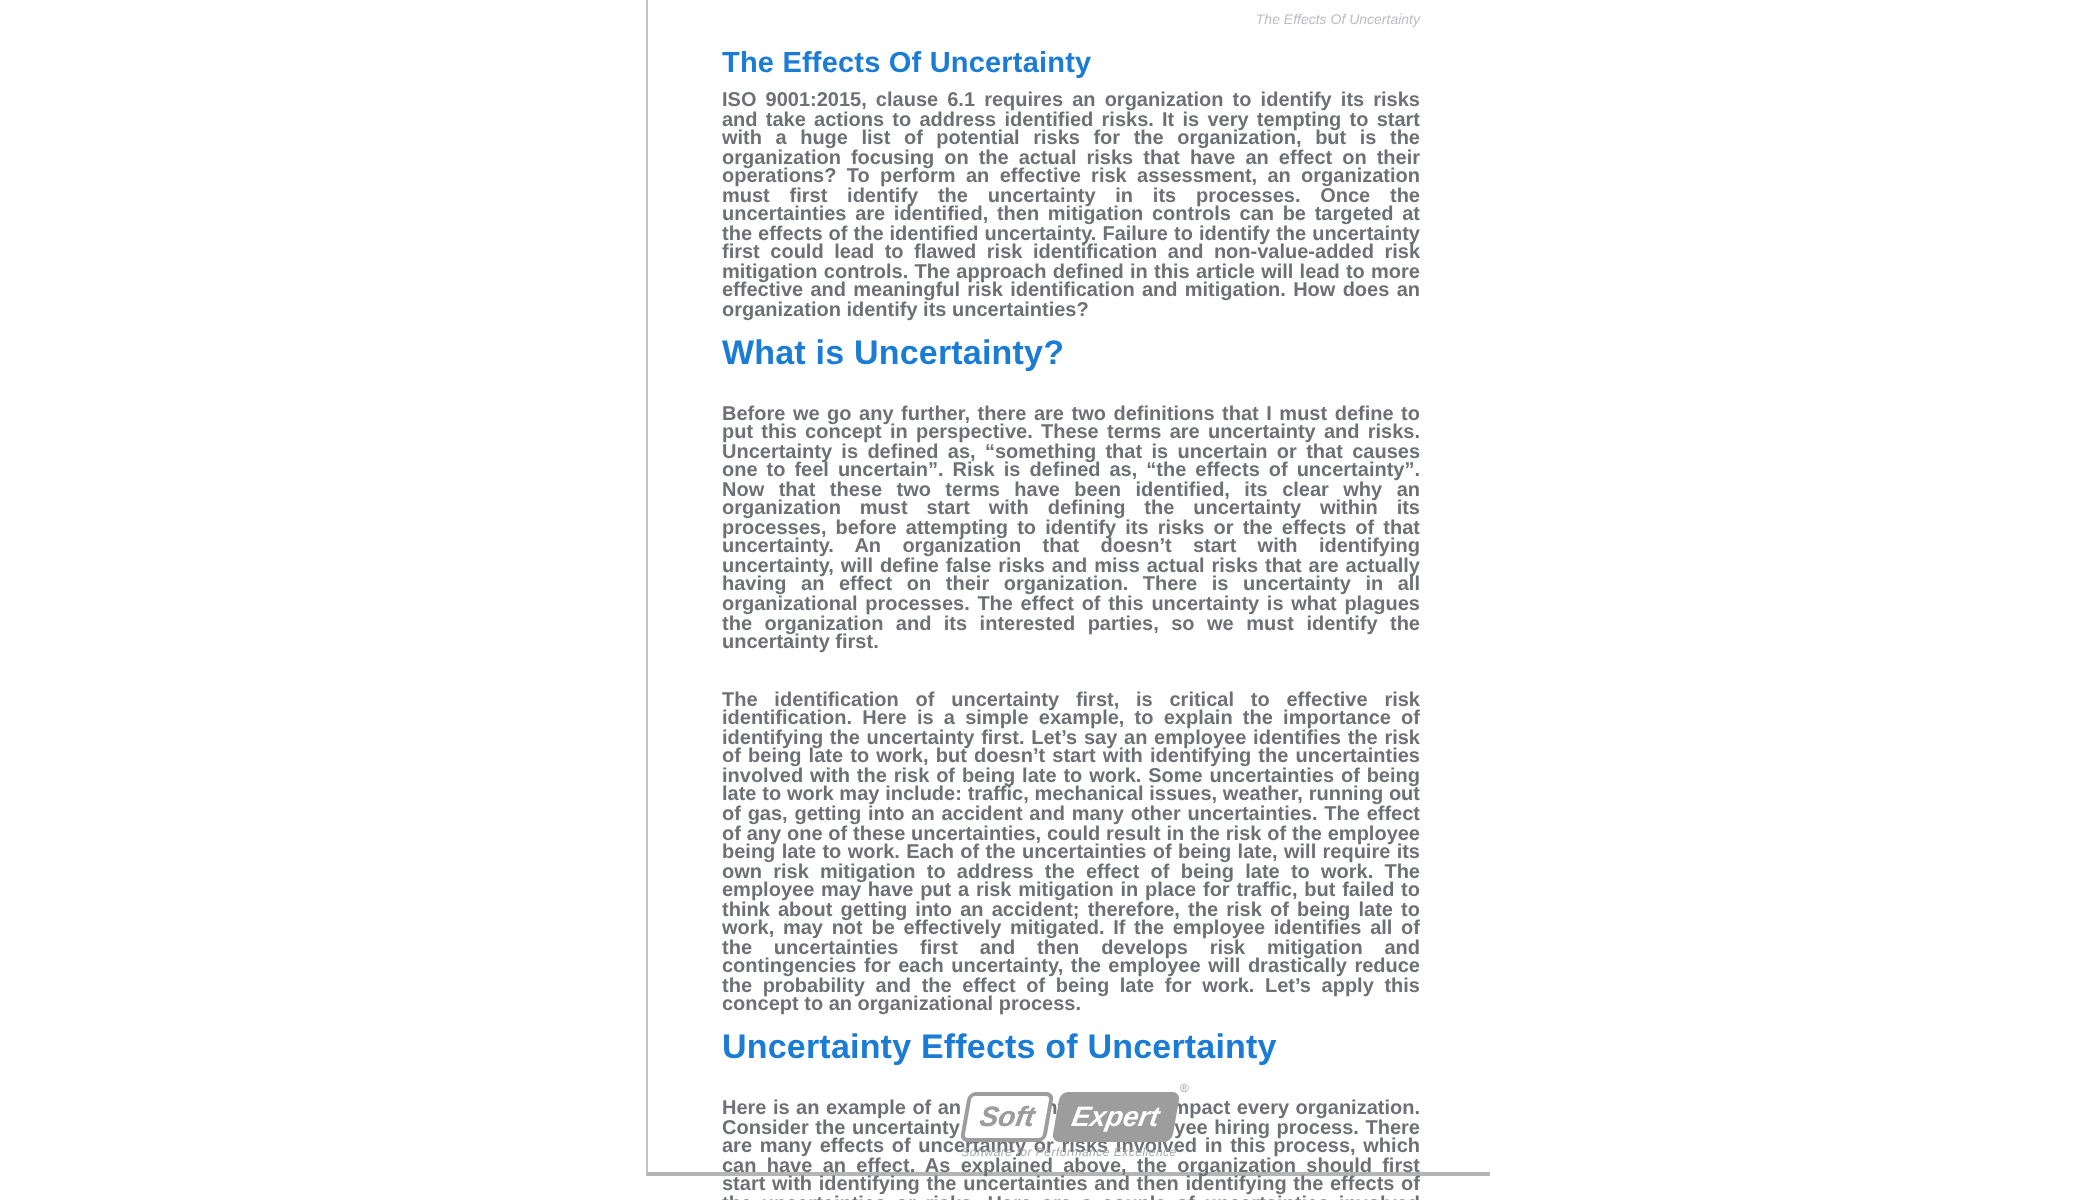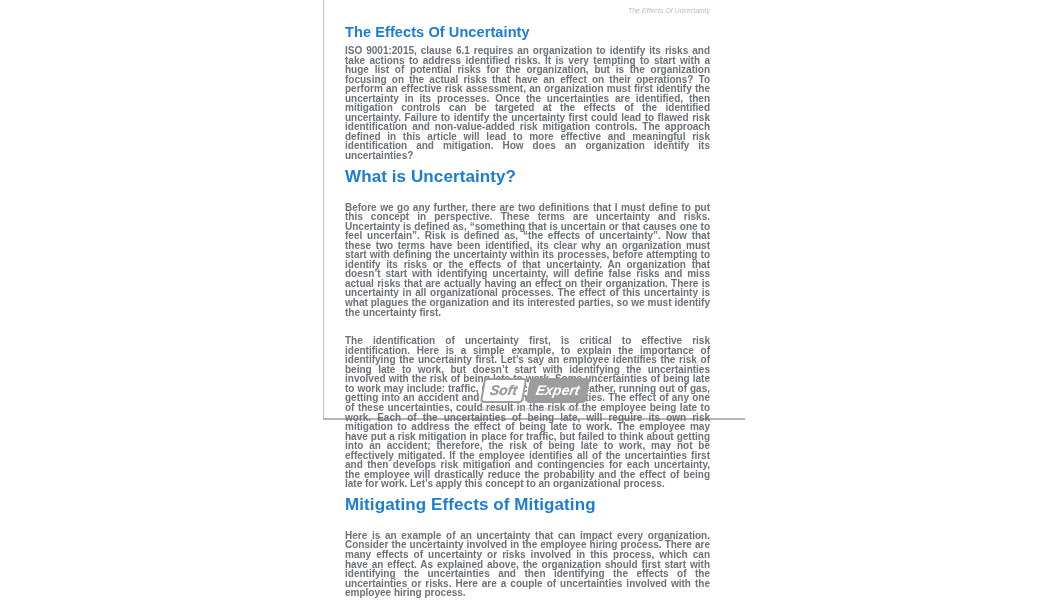--- a/index.html
+++ b/index.html
@@ -13,26 +13,26 @@
     width: 1050px;
     height: 600px;
     background: #ffffff;
     overflow: hidden;
   }
   .page {
     position: absolute;
     left: 323px;
     top: 0;
     width: 422px;
-    height: 420px;
+    height: 588px;
     box-sizing: border-box;
     background: #ffffff;
     border-left: 1px solid #c2c2c2;
     border-bottom: 2px solid #b5b5b5;
-    padding: 0 35px 0 21px;
+    padding: 0 35px 0 37px;
   }
   .running-head {
     margin-top: 7px;
     text-align: right;
     font-size: 7px;
     line-height: 8px;
     font-style: italic;
     color: #b9bec3;
   }
   h1.article-title {
@@ -125,21 +125,21 @@
 
     <p class="body-par intro-par">ISO 9001:2015, clause 6.1 requires an organization to identify its risks and take actions to address identified risks. It is very tempting to start with a huge list of potential risks for the organization, but is the organization focusing on the actual risks that have an effect on their operations? To perform an effective risk assessment, an organization must first identify the uncertainty in its processes. Once the uncertainties are identified, then mitigation controls can be targeted at the effects of the identified uncertainty. Failure to identify the uncertainty first could lead to flawed risk identification and non-value-added risk mitigation controls. The approach defined in this article will lead to more effective and meaningful risk identification and mitigation. How does an organization identify its uncertainties?</p>
 
     <h2 class="section-heading">What is Uncertainty?</h2>
 
     <p class="body-par">Before we go any further, there are two definitions that I must define to put this concept in perspective. These terms are uncertainty and risks. Uncertainty is defined as, “something that is uncertain or that causes one to feel uncertain”. Risk is defined as, “the effects of uncertainty”. Now that these two terms have been identified, its clear why an organization must start with defining the uncertainty within its processes, before attempting to identify its risks or the effects of that uncertainty. An organization that doesn’t start with identifying uncertainty, will define false risks and miss actual risks that are actually having an effect on their organization. There is uncertainty in all organizational processes. The effect of this uncertainty is what plagues the organization and its interested parties, so we must identify the uncertainty first.</p>
 
 
     <p class="body-par">The identification of uncertainty first, is critical to effective risk identification. Here is a simple example, to explain the importance of identifying the uncertainty first. Let’s say an employee identifies the risk of being late to work, but doesn’t start with identifying the uncertainties involved with the risk of being late to work. Some uncertainties of being late to work may include: traffic, mechanical issues, weather, running out of gas, getting into an accident and many other uncertainties. The effect of any one of these uncertainties, could result in the risk of the employee being late to work. Each of the uncertainties of being late, will require its own risk mitigation to address the effect of being late to work. The employee may have put a risk mitigation in place for traffic, but failed to think about getting into an accident; therefore, the risk of being late to work, may not be effectively mitigated. If the employee identifies all of the uncertainties first and then develops risk mitigation and contingencies for each uncertainty, the employee will drastically reduce the probability and the effect of being late for work. Let’s apply this concept to an organizational process.</p>
 
-    <h2 class="section-heading">Mitigating Effects of Mitigating</h2>
+    <h2 class="section-heading">Uncertainty Effects of Uncertainty</h2>
 
     <p class="body-par">Here is an example of an uncertainty that can impact every organization. Consider the uncertainty involved in the employee hiring process. There are many effects of uncertainty or risks involved in this process, which can have an effect. As explained above, the organization should first start with identifying the uncertainties and then identifying the effects of the uncertainties or risks. Here are a couple of uncertainties involved with the employee hiring process.</p>
 
     <div class="logo-block">
       <div class="logo-row">
         <span class="logo-box logo-soft">Soft</span><span class="logo-box logo-expert">Expert</span>
         <span class="logo-reg">®</span>
       </div>
       <div class="logo-tagline">Software for Performance Excellence</div>
     </div>

